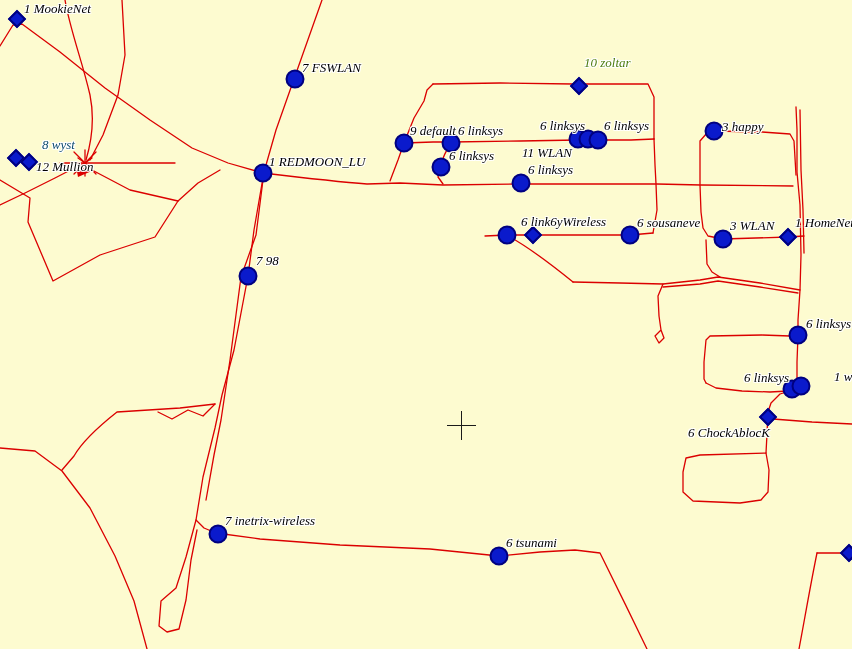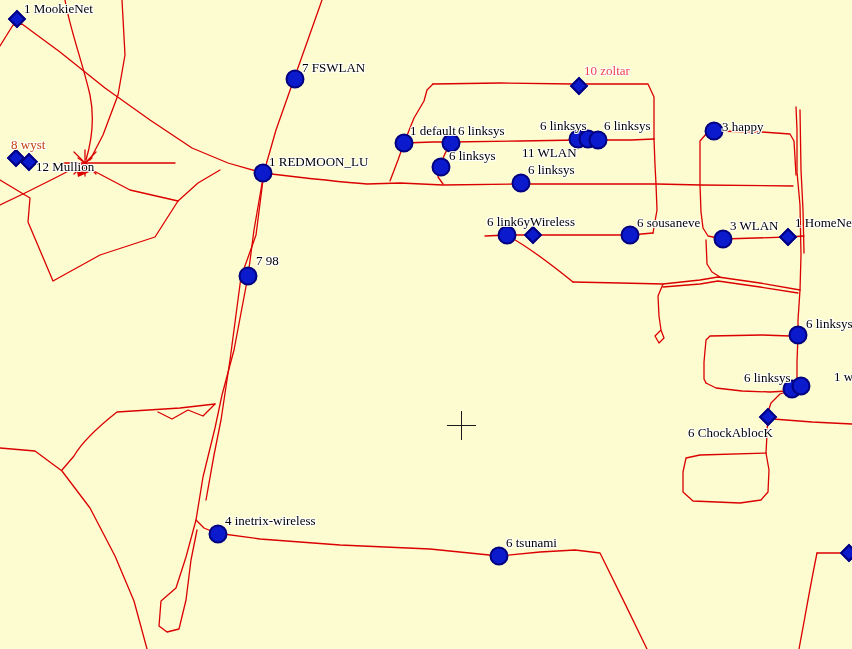--- a/index.html
+++ b/index.html
@@ -124,70 +124,70 @@
       <path class="road" d="M60,163 L175,163" stroke="#DB0000"></path>
       <path class="road" d="M85,150 L85,176" stroke="#DB0000"></path>
       <path class="road" d="M74,152 L96,174" stroke="#DB0000"></path>
       <path class="road" d="M96,152 L74,174" stroke="#DB0000"></path>
       <path class="road" d="M78,158 L92,168" stroke="#DB0000"></path>
       <path class="road" d="M92,158 L78,168" stroke="#DB0000"></path>
       <polygon points="76,166 94,170 78,177" fill="#DB0000" stroke="none"></polygon>
     </g>
   </svg>
 
-  <div id="ap-layer" style="position:absolute;left:0;top:0;width:100%;height:100%;z-index:2;">
+  <div id="ap-layer" style="position:absolute;left:0;top:0;width:100%;height:100%;z-index:2;font-style:italic;">
       <div class="marker diamond" style="left: 17px; top: 19px; background: rgb(10, 26, 204); border-color: rgb(0, 0, 128);"></div>
       <div class="ap-label" style="left: 24px; top: 2px; color: rgb(0, 0, 0);">1 MookieNet</div>
       <div class="marker diamond" style="left: 16px; top: 158px; background: rgb(10, 26, 204); border-color: rgb(0, 0, 128);"></div>
-      <div class="ap-label" style="left: 11px; top: 138px; color: #c2410c; text-align: right;">8 wyst</div>
+      <div class="ap-label" style="left: 42px; top: 138px; color: #0c4a6e; text-align: right;">8 wyst</div>
       <div class="marker diamond" style="left: 29px; top: 162px; background: rgb(10, 26, 204); border-color: rgb(0, 0, 128);"></div>
       <div class="ap-label" style="left: 36px; top: 160px; color: rgb(0, 0, 0);">12 Mullion</div>
       <div class="marker circle" style="left: 295px; top: 79px; background: rgb(10, 26, 204); border-color: rgb(0, 0, 128);"></div>
       <div class="ap-label" style="left: 302px; top: 61px; color: rgb(0, 0, 0);">7 FSWLAN</div>
       <div class="marker circle" style="left: 263px; top: 173px; background: rgb(10, 26, 204); border-color: rgb(0, 0, 128);"></div>
       <div class="ap-label" style="left: 269px; top: 155px; color: rgb(0, 0, 0);">1 REDMOON_LU</div>
       <div class="marker diamond" style="left: 579px; top: 86px; background: rgb(10, 26, 204); border-color: rgb(0, 0, 128);"></div>
-      <div class="ap-label" style="left: 584px; top: 64px; color: #ef4444; text-align: right;">10 zoltar</div>
+      <div class="ap-label" style="left: 584px; top: 56px; color: #4d7c0f; text-align: right;">10 zoltar</div>
       <div class="marker circle" style="left: 404px; top: 143px; background: rgb(10, 26, 204); border-color: rgb(0, 0, 128);"></div>
-      <div class="ap-label" style="left: 410px; top: 124px; color: rgb(0, 0, 0);">1 default</div>
+      <div class="ap-label" style="left: 410px; top: 124px; color: rgb(0, 0, 0);">9 default</div>
       <div class="marker circle" style="left: 451px; top: 143px; background: rgb(10, 26, 204); border-color: rgb(0, 0, 128);"></div>
       <div class="ap-label" style="left: 458px; top: 124px; color: rgb(0, 0, 0);">6 linksys</div>
       <div class="marker circle" style="left: 578px; top: 139px; background: rgb(10, 26, 204); border-color: rgb(0, 0, 128);"></div>
       <div class="ap-label" style="left: 540px; top: 119px; color: rgb(0, 0, 0);">6 linksys</div>
       <div class="marker circle" style="left: 588px; top: 139px; background: rgb(10, 26, 204); border-color: rgb(0, 0, 128);"></div>
       <div class="marker circle" style="left: 598px; top: 140px; background: rgb(10, 26, 204); border-color: rgb(0, 0, 128);"></div>
       <div class="ap-label" style="left: 604px; top: 119px; color: rgb(0, 0, 0);">6 linksys</div>
       <div class="ap-label" style="left: 522px; top: 146px; color: rgb(0, 0, 0);">11 WLAN</div>
       <div class="marker circle" style="left: 441px; top: 167px; background: rgb(10, 26, 204); border-color: rgb(0, 0, 128);"></div>
       <div class="ap-label" style="left: 449px; top: 149px; color: rgb(0, 0, 0);">6 linksys</div>
       <div class="marker circle" style="left: 521px; top: 183px; background: rgb(10, 26, 204); border-color: rgb(0, 0, 128);"></div>
       <div class="ap-label" style="left: 528px; top: 163px; color: rgb(0, 0, 0);">6 linksys</div>
       <div class="marker circle" style="left: 714px; top: 131px; background: rgb(10, 26, 204); border-color: rgb(0, 0, 128);"></div>
       <div class="ap-label" style="left: 722px; top: 120px; color: rgb(0, 0, 0);">3 happy</div>
       <div class="marker circle" style="left: 507px; top: 235px; background: rgb(10, 26, 204); border-color: rgb(0, 0, 128);"></div>
-      <div class="ap-label" style="left: 487px; top: 215px; color: rgb(0, 0, 0); text-align: right;">6 link6yWireless</div>
+      <div class="ap-label" style="left: 521px; top: 215px; color: rgb(0, 0, 0); text-align: right;">6 link6yWireless</div>
       <div class="marker diamond" style="left: 533px; top: 235px; background: rgb(10, 26, 204); border-color: rgb(0, 0, 128);"></div>
       <div class="marker circle" style="left: 630px; top: 235px; background: rgb(10, 26, 204); border-color: rgb(0, 0, 128);"></div>
       <div class="ap-label" style="left: 637px; top: 216px; color: rgb(0, 0, 0); text-align: right;">6 sousaneve</div>
       <div class="marker circle" style="left: 723px; top: 239px; background: rgb(10, 26, 204); border-color: rgb(0, 0, 128);"></div>
       <div class="ap-label" style="left: 730px; top: 219px; color: rgb(0, 0, 0);">3 WLAN</div>
       <div class="marker diamond" style="left: 788px; top: 237px; background: rgb(10, 26, 204); border-color: rgb(0, 0, 128);"></div>
       <div class="ap-label" style="left: 795px; top: 216px; color: rgb(0, 0, 0);">1 HomeNet</div>
       <div class="marker circle" style="left: 248px; top: 276px; background: rgb(10, 26, 204); border-color: rgb(0, 0, 128);"></div>
       <div class="ap-label" style="left: 256px; top: 254px; color: rgb(0, 0, 0);">7 98</div>
       <div class="marker circle" style="left: 798px; top: 335px; background: rgb(10, 26, 204); border-color: rgb(0, 0, 128);"></div>
       <div class="ap-label" style="left: 806px; top: 317px; color: rgb(0, 0, 0);">6 linksys</div>
       <div class="marker circle" style="left: 792px; top: 389px; background: rgb(10, 26, 204); border-color: rgb(0, 0, 128);"></div>
       <div class="ap-label" style="left: 744px; top: 371px; color: rgb(0, 0, 0);">6 linksys</div>
       <div class="marker circle" style="left: 801px; top: 386px; background: rgb(10, 26, 204); border-color: rgb(0, 0, 128);"></div>
       <div class="ap-label" style="left: 834px; top: 370px; color: rgb(0, 0, 0);">1 wts</div>
       <div class="marker diamond" style="left: 768px; top: 417px; background: rgb(10, 26, 204); border-color: rgb(0, 0, 128);"></div>
       <div class="ap-label" style="left: 688px; top: 426px; color: rgb(0, 0, 0);">6 ChockAblocK</div>
       <div class="marker circle" style="left: 218px; top: 534px; background: rgb(10, 26, 204); border-color: rgb(0, 0, 128);"></div>
-      <div class="ap-label" style="left: 225px; top: 514px; color: rgb(0, 0, 0);">4 inetrix-wireless</div>
+      <div class="ap-label" style="left: 225px; top: 514px; color: rgb(0, 0, 0);">7 inetrix-wireless</div>
       <div class="marker circle" style="left: 499px; top: 556px; background: rgb(10, 26, 204); border-color: rgb(0, 0, 128);"></div>
       <div class="ap-label" style="left: 506px; top: 536px; color: rgb(0, 0, 0);">6 tsunami</div>
       <div class="marker diamond" style="left: 849px; top: 553px; background: rgb(10, 26, 204); border-color: rgb(0, 0, 128);"></div>
     </div>
 
   <div id="crosshair" style="left: 461px; top: 425px;">
     <div class="h" style="background: rgb(26, 26, 26);"></div>
     <div class="v" style="background: rgb(26, 26, 26);"></div>
   </div>
 

